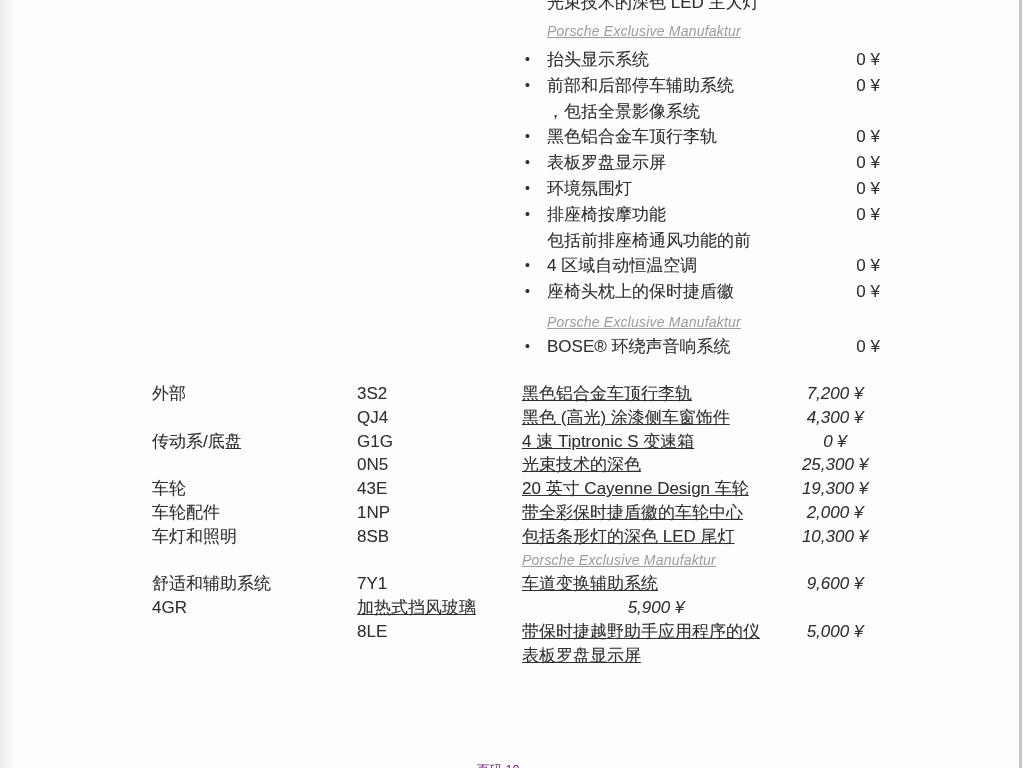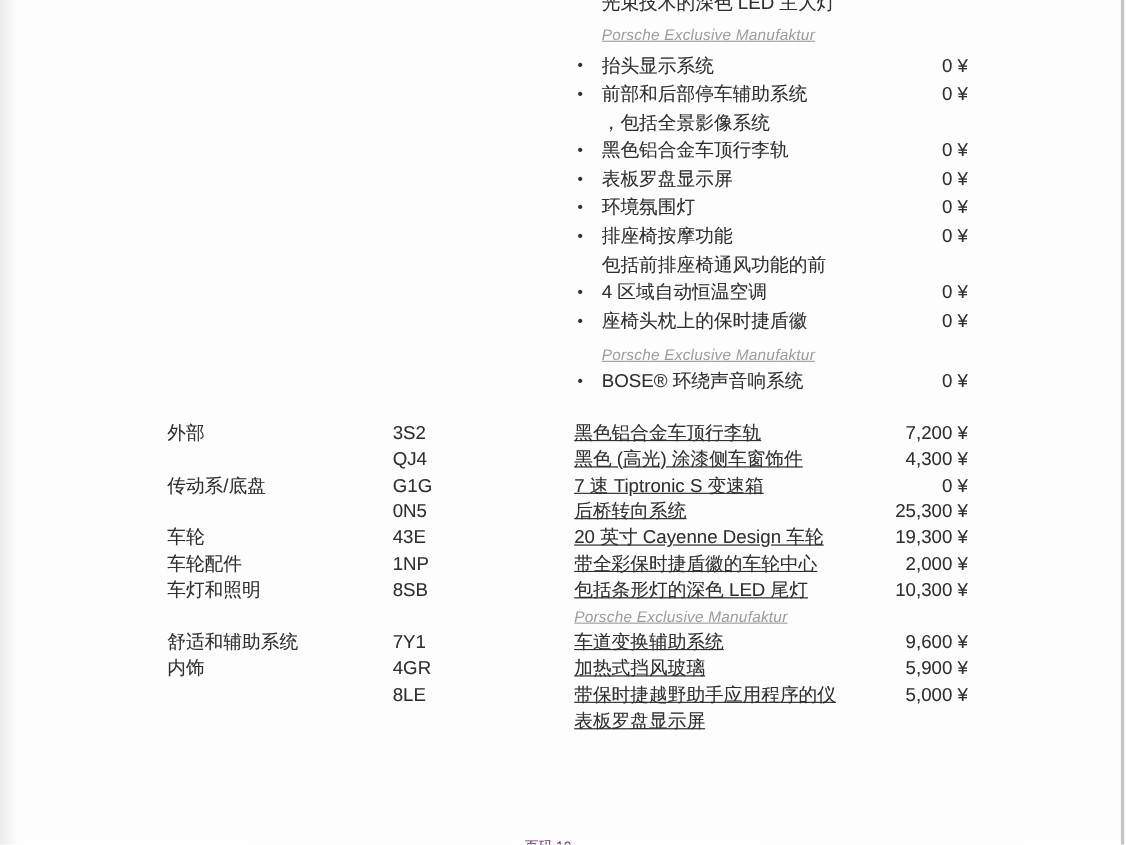--- a/index.html
+++ b/index.html
@@ -33,21 +33,21 @@
   .bullet { width:22px; font-size:14px; line-height:25.8px; color:#303030; }
   .opt-lines { flex:1 1 auto; }
   .opt-line { line-height:25.8px; white-space:nowrap; }
   .opt-price { flex:0 0 86px; text-align:right; line-height:25.8px; white-space:nowrap; }
   .list-note { margin-top:5px; line-height:24px; padding-left:22px; white-space:nowrap; }
   
   .opt-table { position:absolute; left:152px; top:356px; right:144px;margin-top:26px; }
   .t-row { display:grid; grid-template-columns:205px 165px 1fr 90px; line-height:23.8px; }
   .t-cat, .t-code { white-space:nowrap; }
   .t-desc { white-space:nowrap;text-decoration:underline; }
-  .t-price { text-align:right; white-space:nowrap; }
+  .t-price { text-align:center; white-space:nowrap;font-style:italic; }
   .t-note-row { line-height:23.8px; padding-left:370px; white-space:nowrap; }
   
   .footer {
     position:absolute; left:477px; top:762px;
     font-size:12.5px; color:#701a75; text-shadow:none; white-space:nowrap;
   }
 </style>
 </head>
 <body>
 
@@ -135,28 +135,28 @@
     <div class="t-row">
       <span class="t-cat"></span>
       <span class="t-code">QJ4</span>
       <span class="t-desc">黑色 (高光) 涂漆侧车窗饰件</span>
       <span class="t-price">4,300 ¥</span>
     </div>
 
     <div class="t-row">
       <span class="t-cat">传动系/底盘</span>
       <span class="t-code">G1G</span>
-      <span class="t-desc">7 速 Tiptronic S 变速箱</span>
+      <span class="t-desc">4 速 Tiptronic S 变速箱</span>
       <span class="t-price">0 ¥</span>
     </div>
 
     <div class="t-row">
       <span class="t-cat"></span>
       <span class="t-code">0N5</span>
-      <span class="t-desc">后桥转向系统</span>
+      <span class="t-desc">光束技术的深色</span>
       <span class="t-price">25,300 ¥</span>
     </div>
 
     <div class="t-row">
       <span class="t-cat">车轮</span>
       <span class="t-code">43E</span>
       <span class="t-desc">20 英寸 Cayenne Design 车轮</span>
       <span class="t-price">19,300 ¥</span>
     </div>
 
@@ -177,21 +177,20 @@
     <div class="t-note-row note">Porsche Exclusive Manufaktur</div>
 
     <div class="t-row">
       <span class="t-cat">舒适和辅助系统</span>
       <span class="t-code">7Y1</span>
       <span class="t-desc">车道变换辅助系统</span>
       <span class="t-price">9,600 ¥</span>
     </div>
 
     <div class="t-row">
-      <span class="t-cat">内饰</span>
       <span class="t-code">4GR</span>
       <span class="t-desc">加热式挡风玻璃</span>
       <span class="t-price">5,900 ¥</span>
     </div>
 
     <div class="t-row">
       <span class="t-cat"></span>
       <span class="t-code">8LE</span>
       <span class="t-desc">带保时捷越野助手应用程序的仪</span>
       <span class="t-price">5,000 ¥</span>

